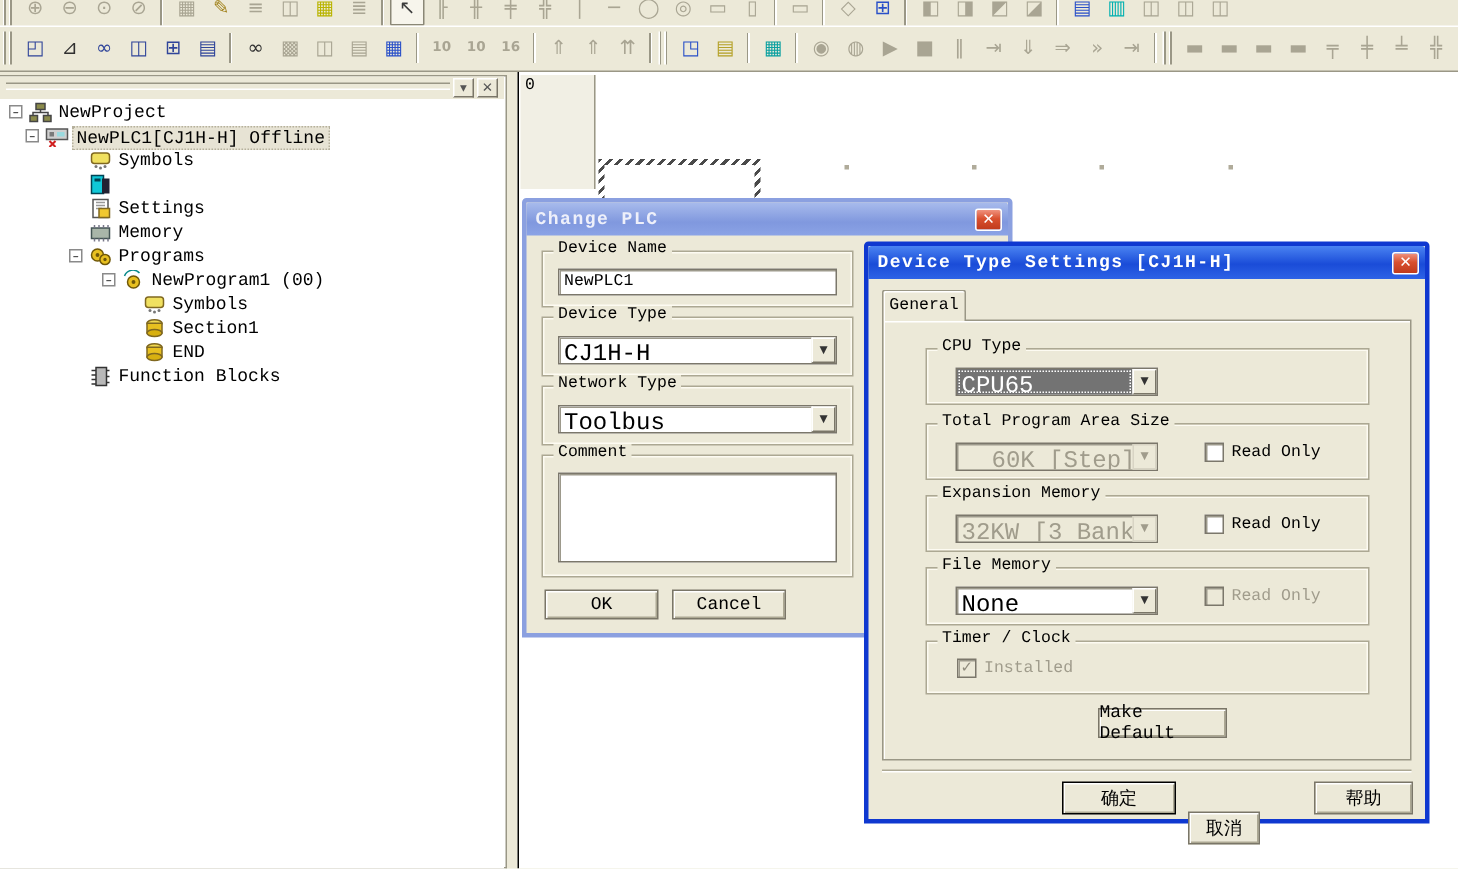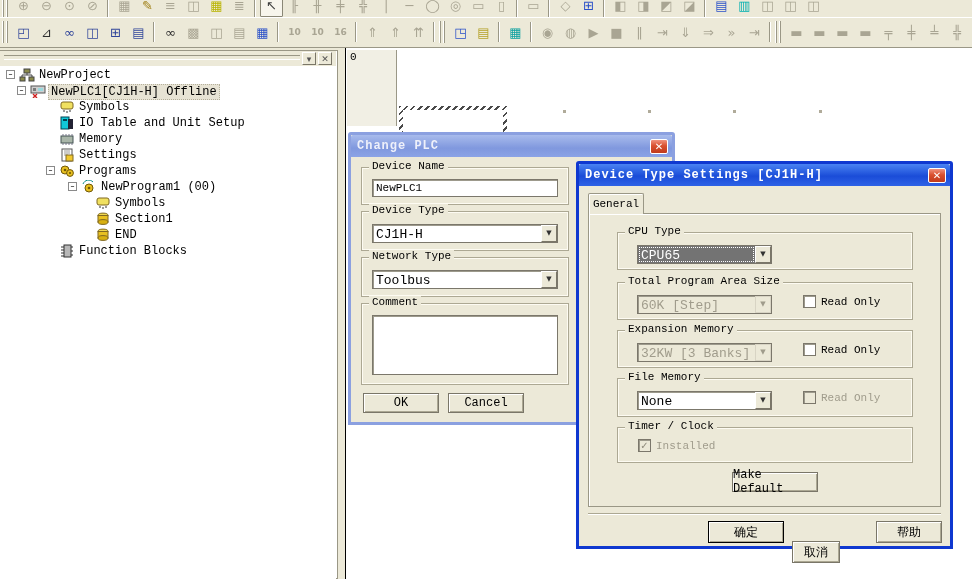--- a/index.html
+++ b/index.html
@@ -65,21 +65,21 @@
                background:linear-gradient(180deg,#f0927e,#d9502f 45%,#c03a1c);
                color:#fff; font:bold 10px/13px "DejaVu Sans",sans-serif; text-align:center; }
   .dlg-body { position:relative; }
   .group { position:absolute; border:1px solid #aca893; box-shadow:1px 1px 0 #fdfbf2 inset, -1px -1px 0 #fdfbf2 inset; }
   .group > .glabel { position:absolute; top:-8px; left:7px; background:#ece9d8; padding:0 3px;
                      font-size:11px; color:#000; line-height:13px; }
   .tfield { position:absolute; background:#fff; border:1px solid #7b776b;
             box-shadow:inset 1px 1px 0 #9d9a8c; font-size:11px; color:#000; padding:2px 3px; }
   .combo { position:absolute; height:19px; background:#fff; border:1px solid #7b776b;
            box-shadow:inset 1px 1px 0 #9d9a8c; display:flex; }
-  .combo .cval { flex:1; font-size:13px; padding:2px 3px; overflow:hidden; white-space:nowrap; }
+  .combo .cval { flex:1; font-size:16px; padding:2px 3px; overflow:hidden; white-space:nowrap; }
   .combo .cbtn { width:16px; background:#ece9d8; border:1px solid #fff; border-right-color:#7a7668;
                  border-bottom-color:#7a7668; text-align:center;
                  font:7px/15px "DejaVu Sans",sans-serif; color:#333; }
   .combo.focus .cval { background:#737373; color:#fff; outline:1px dotted #fff; outline-offset:-2px; }
   .combo.dis { background:#ece9d8; }
   .combo.dis .cval { color:#a09c8c; }
   .combo.dis .cbtn { color:#a09c8c; border-color:#d8d4c4; }
   .btn { position:absolute; background:#ece9d8; border:1px solid #7a7668;
          box-shadow:inset 1px 1px 0 #fff, inset -1px -1px 0 #aca893;
          font-size:12px; color:#000; display:flex; align-items:center; justify-content:center; }
@@ -388,36 +388,35 @@
               <circle cx="11" cy="11" r="1" fill="#777"></circle>
             </svg></div>
           <span class="tlabel" style="left: 77px;">Symbols</span>
         </div>
         <div class="trow">
           <div class="ticon" style="left: 59px;"><svg width="16" height="14">
               <rect x="2" y="1" width="8" height="12" fill="#10c8d8" stroke="#045"></rect>
               <rect x="9" y="3" width="5" height="10" fill="#223"></rect>
               <rect x="4" y="3" width="4" height="2" fill="#045"></rect>
             </svg></div>
-          <span class="tlabel" style="left: 77px;">IO Table and Unit Setup</span>
-        </div>
-        <div class="trow">
-          <div class="ticon" style="left: 59px;"><svg width="16" height="14">
-              <rect x="2" y="4" width="12" height="7" fill="#a9b6a9" stroke="#455"></rect>
-              <path d="M4 4V2M7 4V2M10 4V2M13 4V2M4 13v-2M7 13v-2M10 13v-2M13 13v-2" stroke="#778"></path>
-            </svg></div>
-          <span class="tlabel" style="left: 77px;">Memory</span>
         </div>
         <div class="trow">
           <div class="ticon" style="left: 59px;"><svg width="16" height="14">
               <rect x="3" y="1" width="10" height="12" fill="#fff" stroke="#555"></rect>
               <path d="M5 3h6M5 5h6M5 7h4" stroke="#999"></path>
               <rect x="7" y="7" width="7" height="6" fill="#f0c830" stroke="#806820"></rect>
             </svg></div>
           <span class="tlabel" style="left: 77px;">Settings</span>
+        </div>
+        <div class="trow">
+          <div class="ticon" style="left: 59px;"><svg width="16" height="14">
+              <rect x="2" y="4" width="12" height="7" fill="#a9b6a9" stroke="#455"></rect>
+              <path d="M4 4V2M7 4V2M10 4V2M13 4V2M4 13v-2M7 13v-2M10 13v-2M13 13v-2" stroke="#778"></path>
+            </svg></div>
+          <span class="tlabel" style="left: 77px;">Memory</span>
         </div>
         <div class="trow">
           <div class="texp" style="left: 46px;">–</div>
           <div class="ticon" style="left: 59px;"><svg width="16" height="14">
               <circle cx="6" cy="6" r="4" fill="#e8c020" stroke="#705808"></circle>
               <circle cx="11" cy="9" r="3.4" fill="#e8c020" stroke="#705808"></circle>
               <circle cx="6" cy="6" r="1.3" fill="#705808"></circle>
               <circle cx="11" cy="9" r="1.1" fill="#705808"></circle>
             </svg></div>
           <span class="tlabel" style="left: 77px;">Programs</span>
@@ -524,21 +523,21 @@
         <div class="group" style="left:28px;top:18px;width:296px;height:38px;">
           <span class="glabel">CPU Type</span>
           <div class="combo focus" style="left:19px;top:12px;width:135px;">
             <span class="cval">CPU65</span>
             <span class="cbtn">▼</span>
           </div>
         </div>
 
         <div class="group" style="left:28px;top:68px;width:296px;height:38px;">
           <span class="glabel">Total Program Area Size</span>
-          <div class="combo dis" style="left:19px;top:12px;width:135px;">
+          <div class="combo dis" style="left:19px;top:12px;width:135px;padding-left:20px;">
             <span class="cval">60K [Step]</span>
             <span class="cbtn">▼</span>
           </div>
           <div class="cbrow" style="left:185px;top:12px;">
             <span class="cbox"></span>
             <span class="clabel">Read Only</span>
           </div>
         </div>
 
         <div class="group" style="left:28px;top:116px;width:296px;height:38px;">

